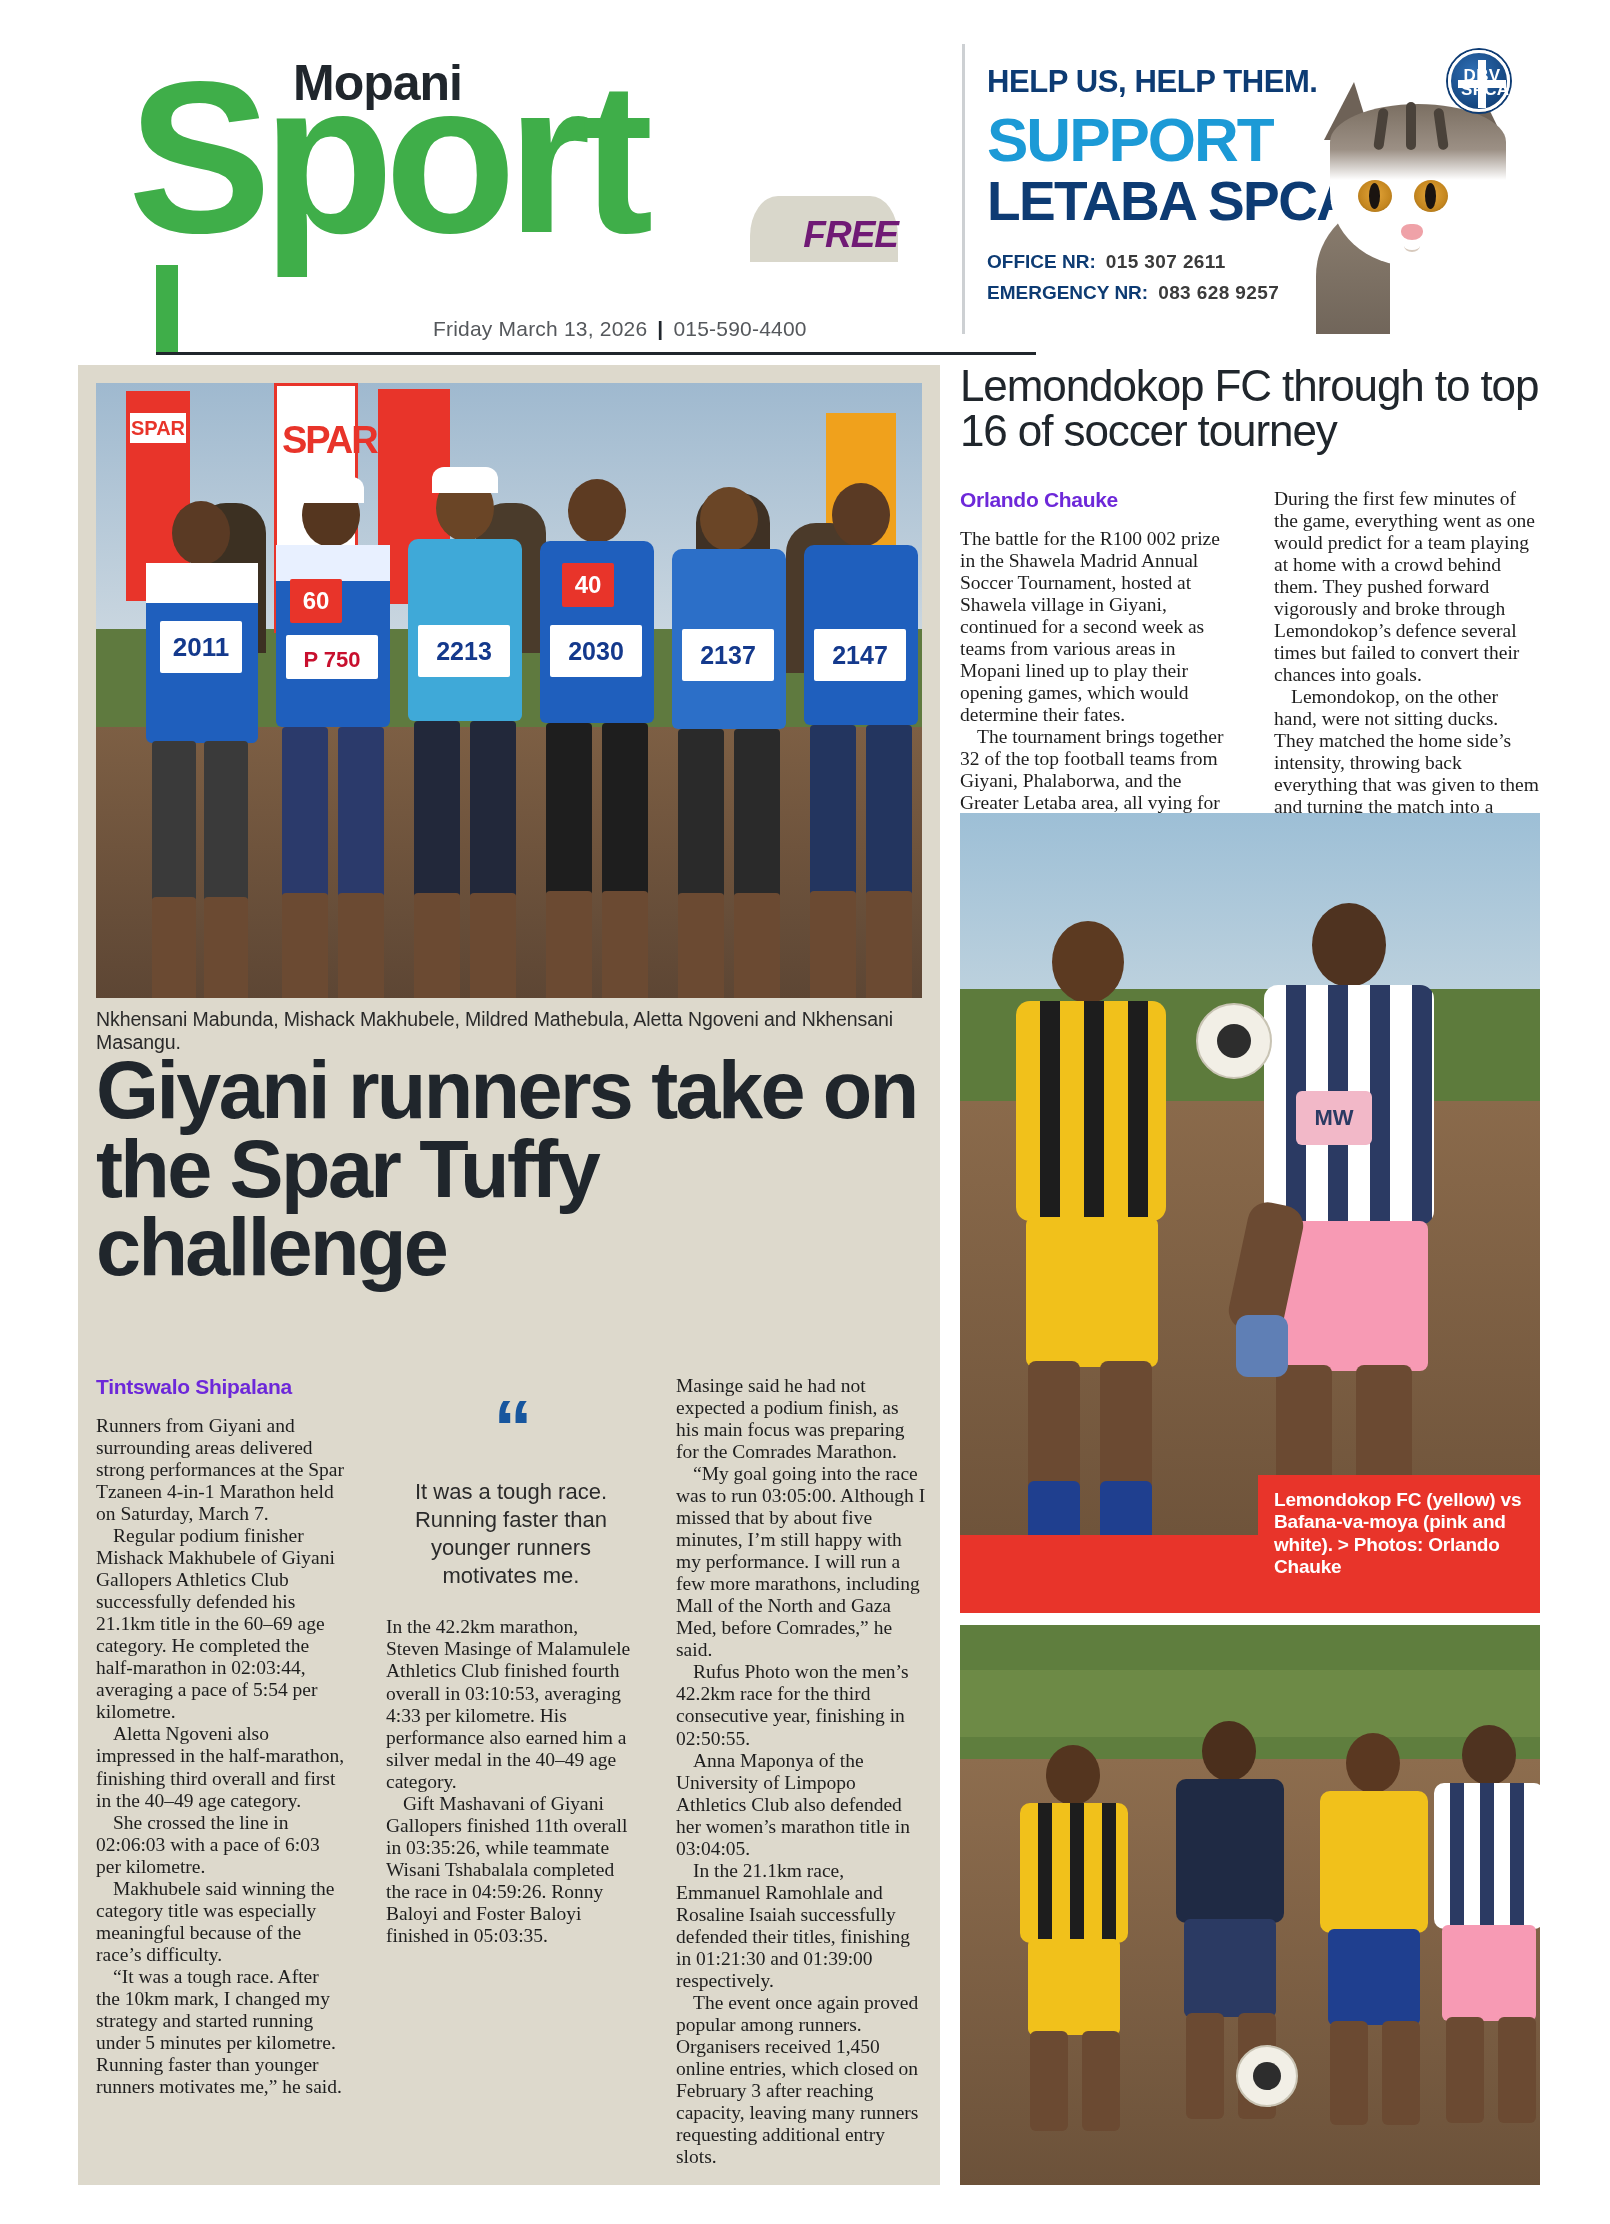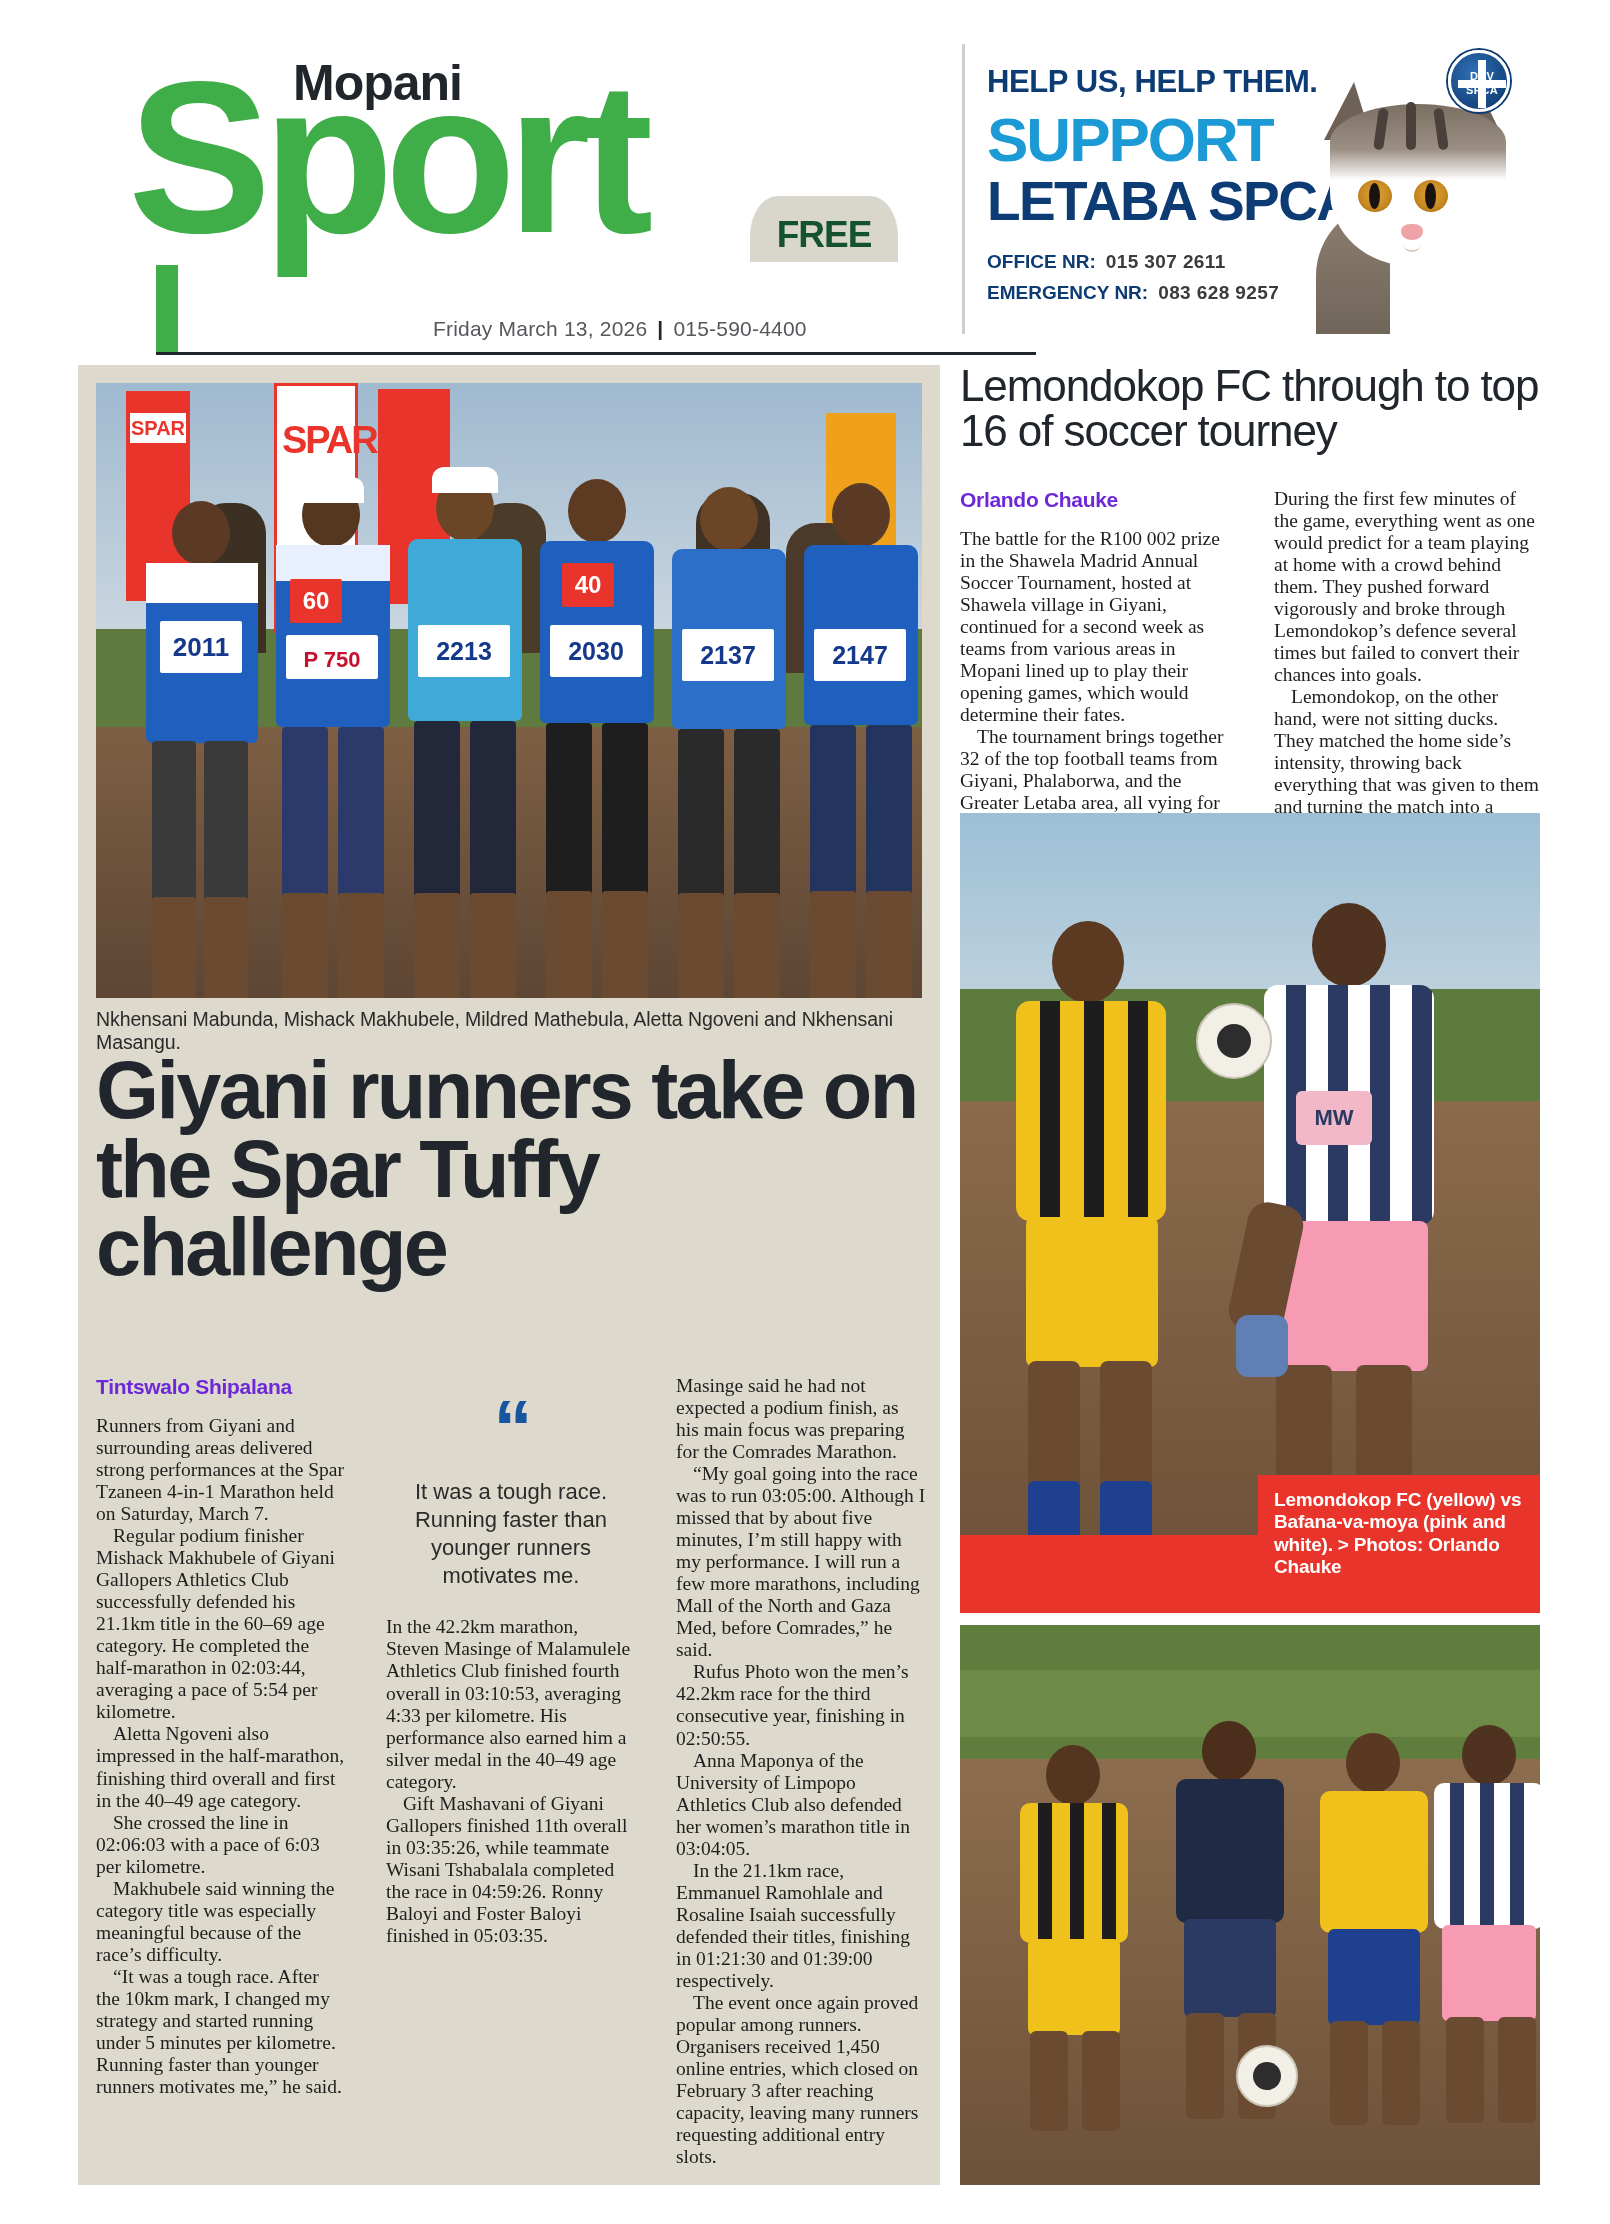--- a/index.html
+++ b/index.html
@@ -32,22 +32,23 @@
     color: #3fae49; line-height: 0.86;
     font-family: "Liberation Sans", sans-serif;
   }
   .mh-free-pill {
     position: absolute; left: 672px; top: 178px;
     width: 148px; height: 66px;
     background: #d9d7cb; border-radius: 28px 28px 0 0 / 40px 40px 0 0;
   }
   .mh-free-txt {
     position: absolute; left: 672px; top: 196px; width: 148px;
-    text-align: center; font-size: 37px; font-weight: 700; letter-spacing: -1px;
-    color: #14532d;
+    text-align: right; font-size: 37px; font-weight: 700; letter-spacing: -1px;
+    color: #701a75;
+    font-style: italic;
   }
   .mh-dateline {
     position: absolute; left: 355px; top: 299px;
     font-size: 21px; color: #55585c; letter-spacing: 0.2px;
   }
   .mh-dateline b { color: #20262c; font-weight: 700; margin: 0 4px; }
   .mh-baseline {
     position: absolute; left: 78px; top: 334px; width: 880px;
     border-top: 3px solid #20262c;
   }
@@ -127,21 +128,21 @@
   .spca-logo {
     position: absolute; right: 22px; top: 6px; width: 62px; height: 62px;
     background: radial-gradient(circle at 40% 35%, #2f6fb5 0%, #15467f 70%, #0d2f5c 100%);
     border-radius: 50%; border: 3px solid #ffffff;
     box-shadow: 0 0 0 2px #0d3b73;
   }
   .spca-logo .cross-v { position:absolute; left:27px; top:7px; width:8px; height:48px; background:#ffffff;}
   .spca-logo .cross-h { position:absolute; left:7px; top:27px; width:48px; height:8px; background:#ffffff;}
   .spca-logo .lt {
     position:absolute; left:10px; top:16px; width:42px; height:30px;
-    color:#ffffff; font-size:11px; font-weight:700; line-height:14px; text-align:center;
+    color:#ffffff; font-size:17px; font-weight:700; line-height:14px; text-align:center;
     letter-spacing:0.3px; z-index:3;
   }
 
   
   .body-wrap { position: absolute; left: 0; top: 345px; width: 1610px; height: 1879px; }
 
   
   .pkg-left {
     position: absolute; left: 78px; top: 20px; width: 862px; height: 1820px;
     background: #ddd9cc;

